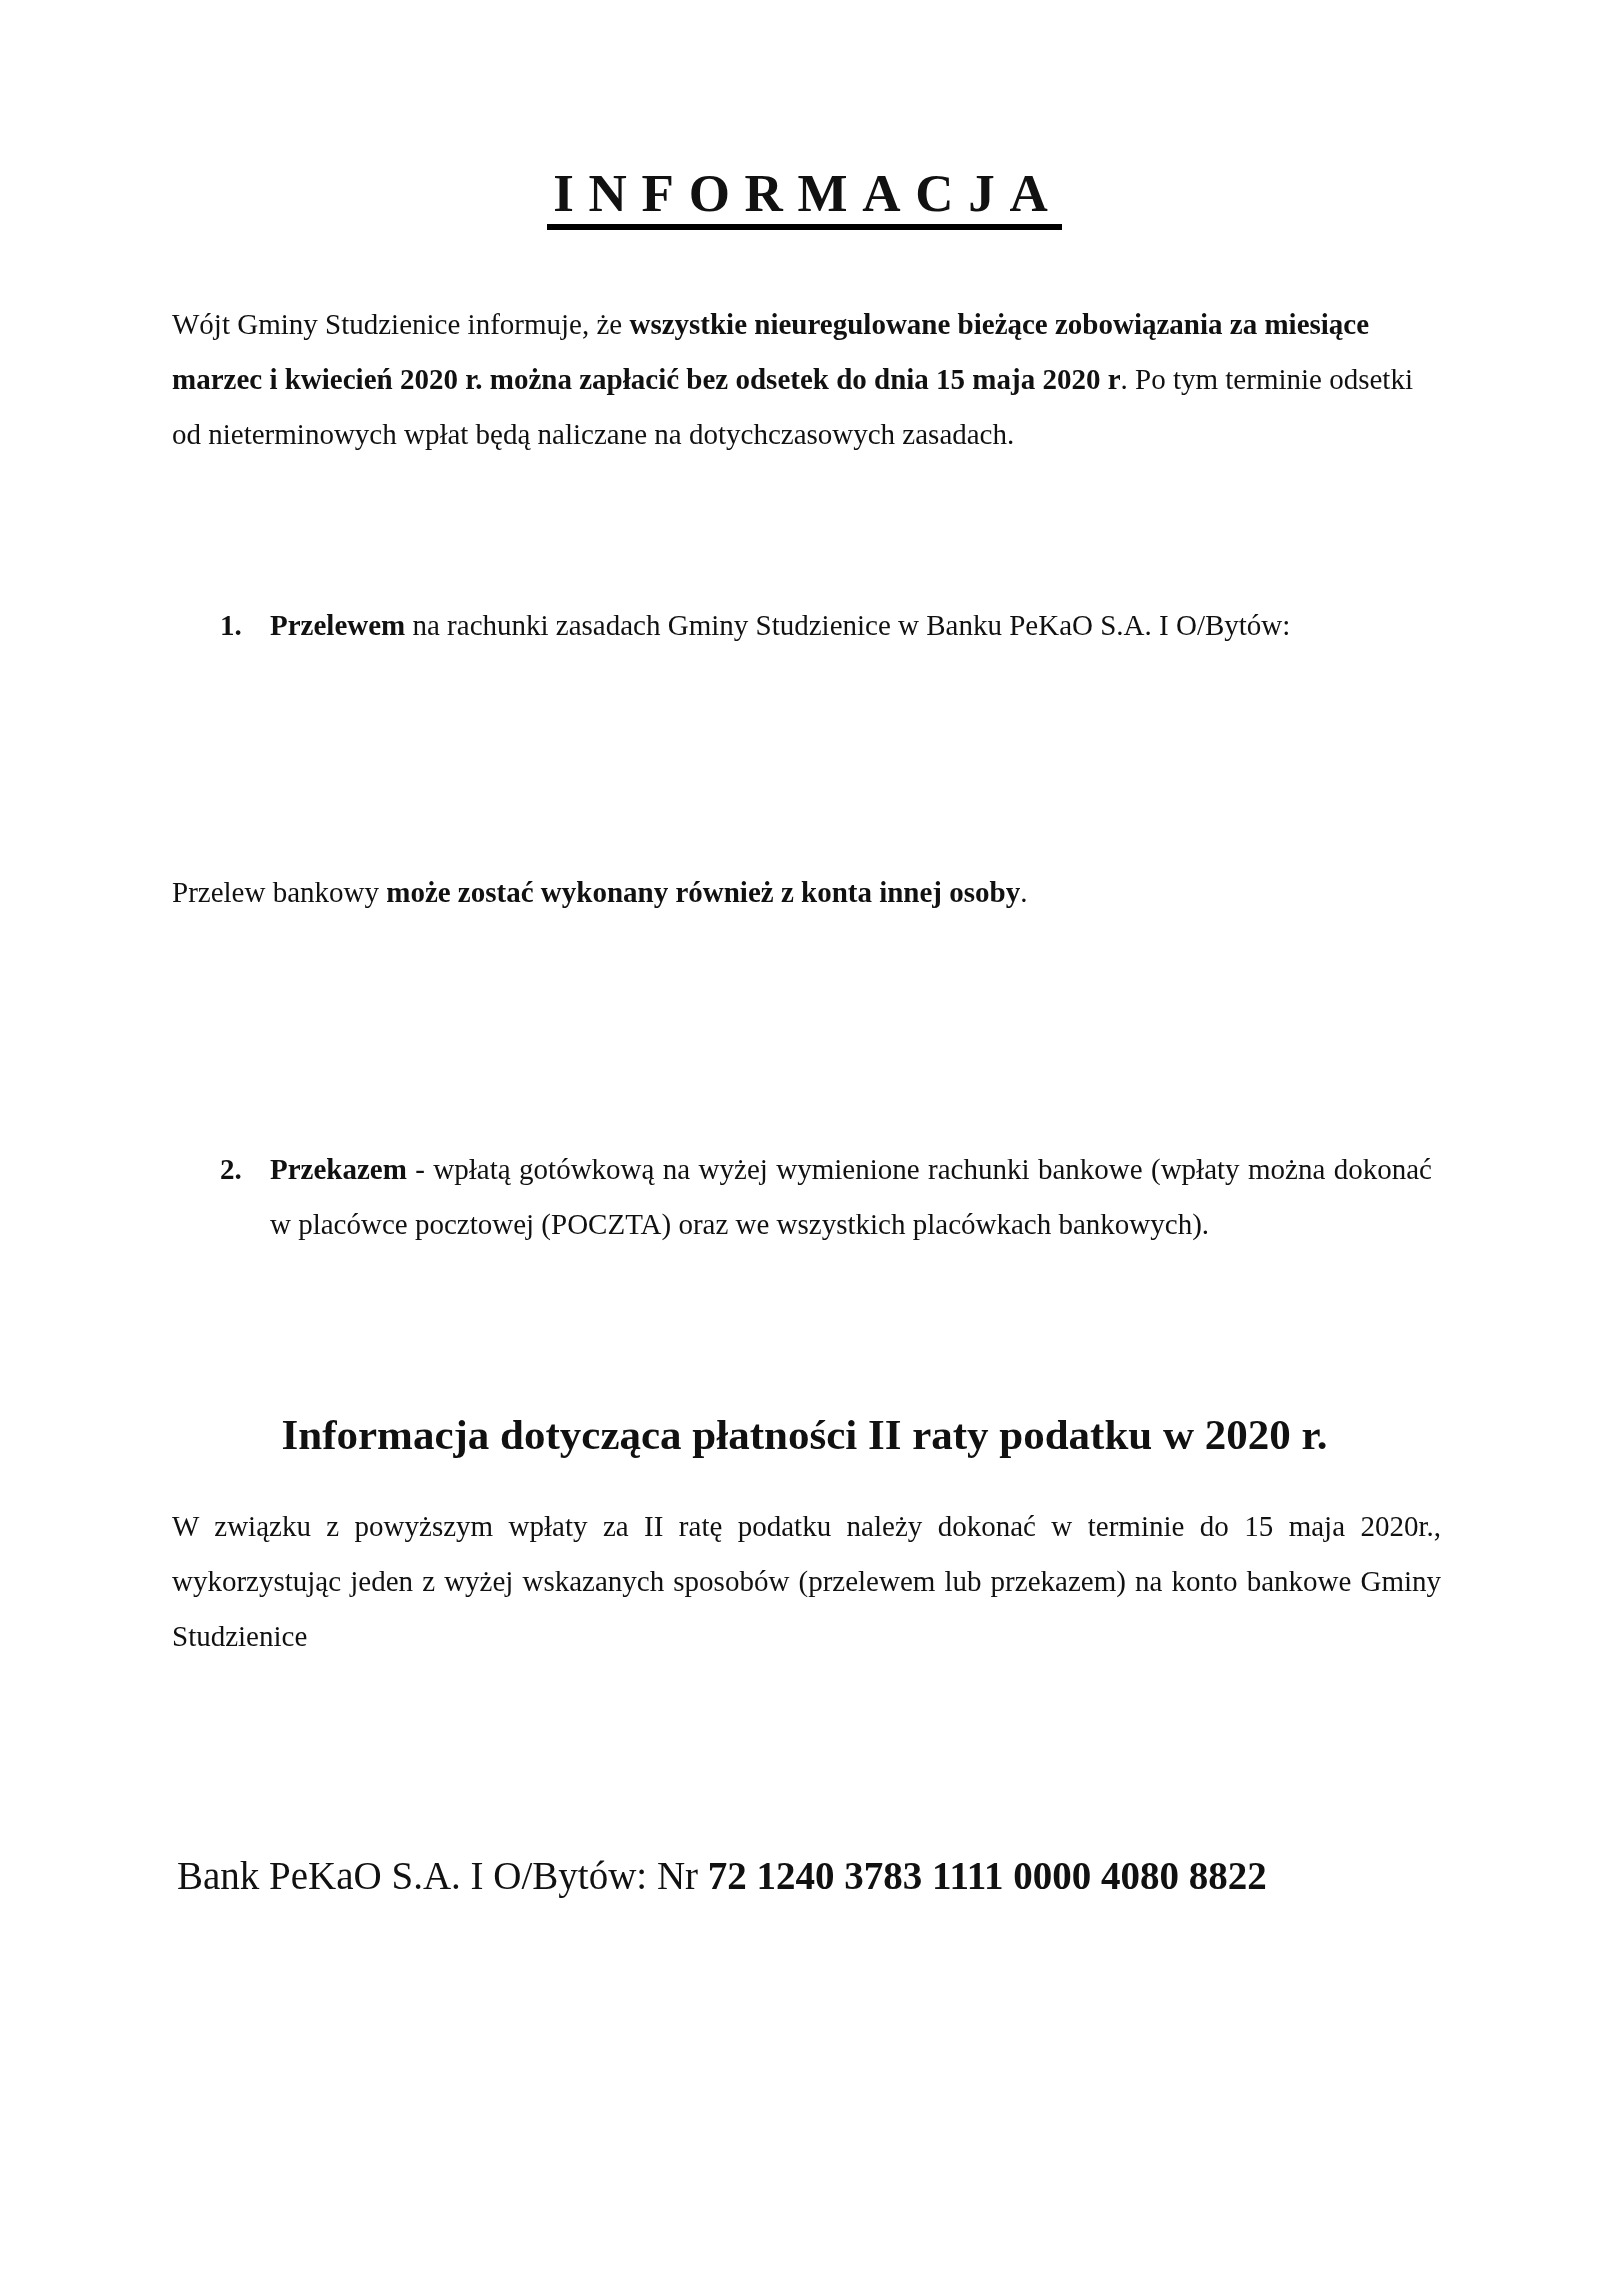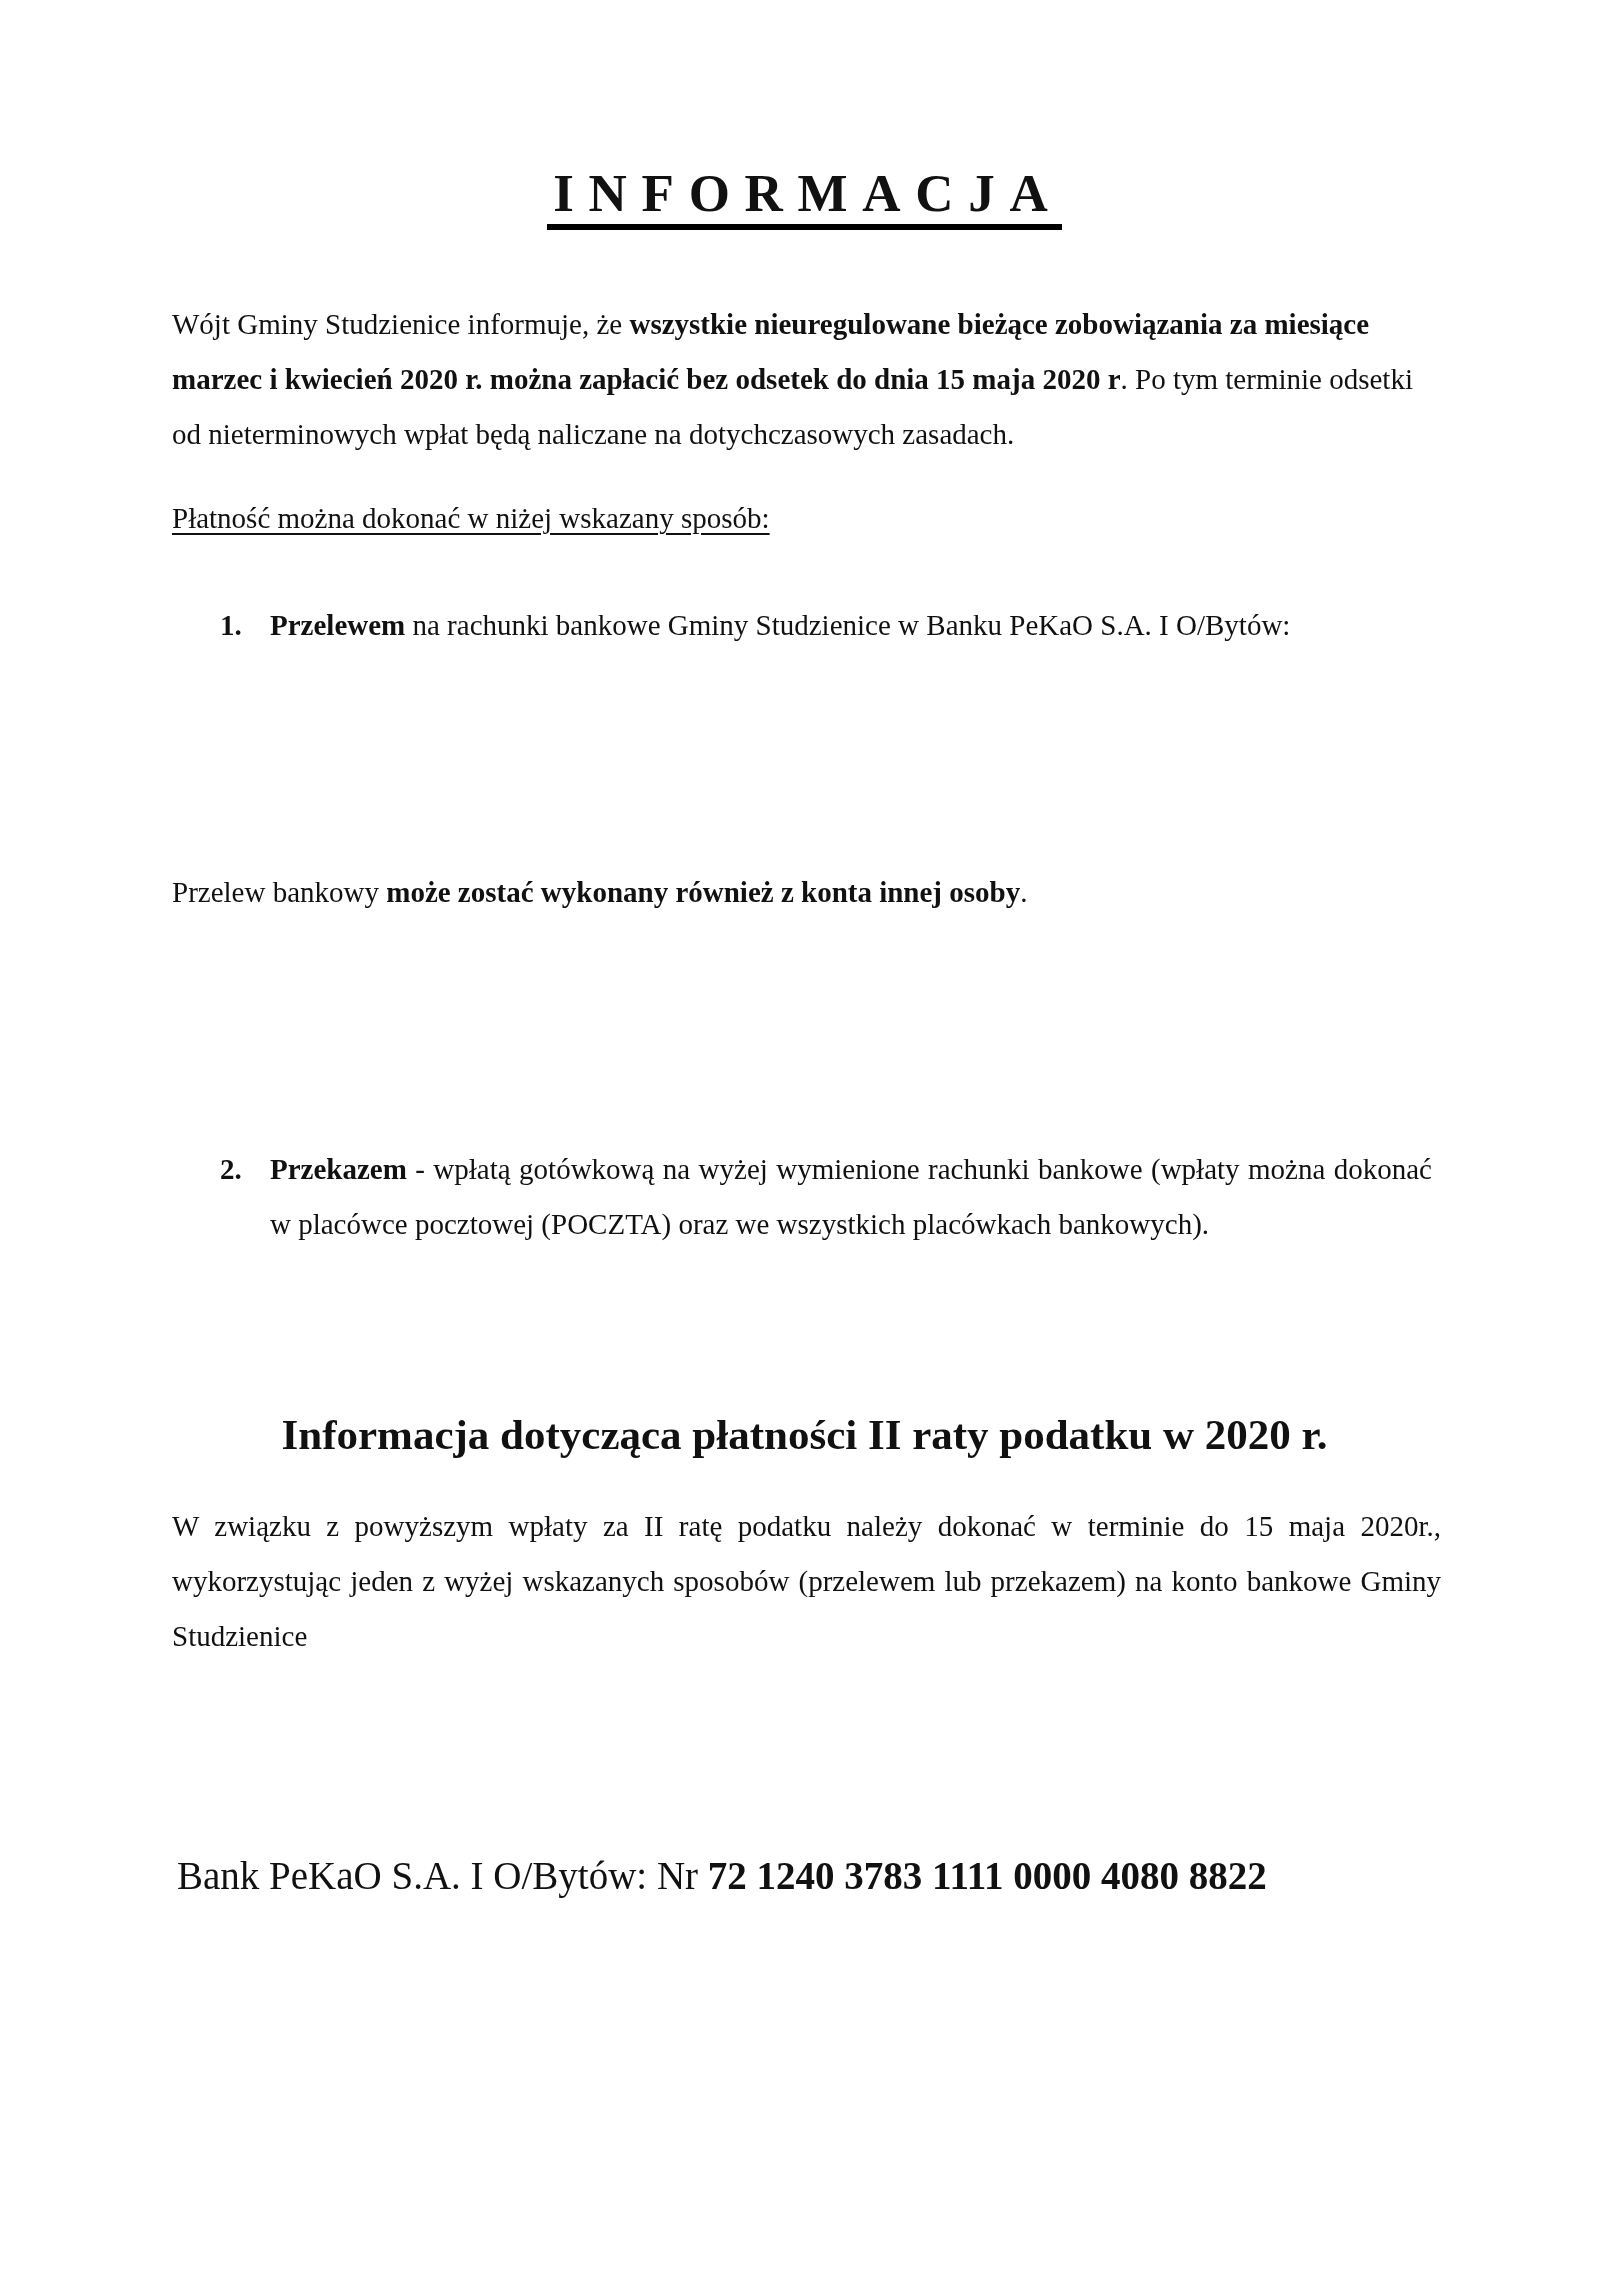--- a/index.html
+++ b/index.html
@@ -122,25 +122,24 @@
 <div class="page">
 
   <div class="title">
     <span>INFORMACJA</span>
   </div>
 
   <div class="p intro">
     <span>Wójt Gminy Studzienice informuje, że </span><b>wszystkie nieuregulowane bieżące zobowiązania za miesiące marzec i kwiecień 2020 r. można zapłacić bez odsetek do dnia 15 maja 2020 r</b><span>. Po tym terminie odsetki od nieterminowych wpłat będą naliczane na dotychczasowych zasadach.</span>
   </div>
 
-  <div class="p underline-line">Płatność można dokonać w niżej wskazany sposób:</div>
 
   <div class="list-item item1">
     <span class="num">1.</span>
-    <span class="item-body"><b>Przelewem</b><span> na rachunki bankowe Gminy Studzienice w Banku PeKaO S.A. I O/Bytów:</span></span>
+    <span class="item-body"><b>Przelewem</b><span> na rachunki zasadach Gminy Studzienice w Banku PeKaO S.A. I O/Bytów:</span></span>
   </div>
 
 
 
   <div class="p transfer1">
     <span>Przelew bankowy </span><b>może zostać wykonany również z konta innej osoby</b><span>.</span>
   </div>
 
 
   <div class="list-item item2">

